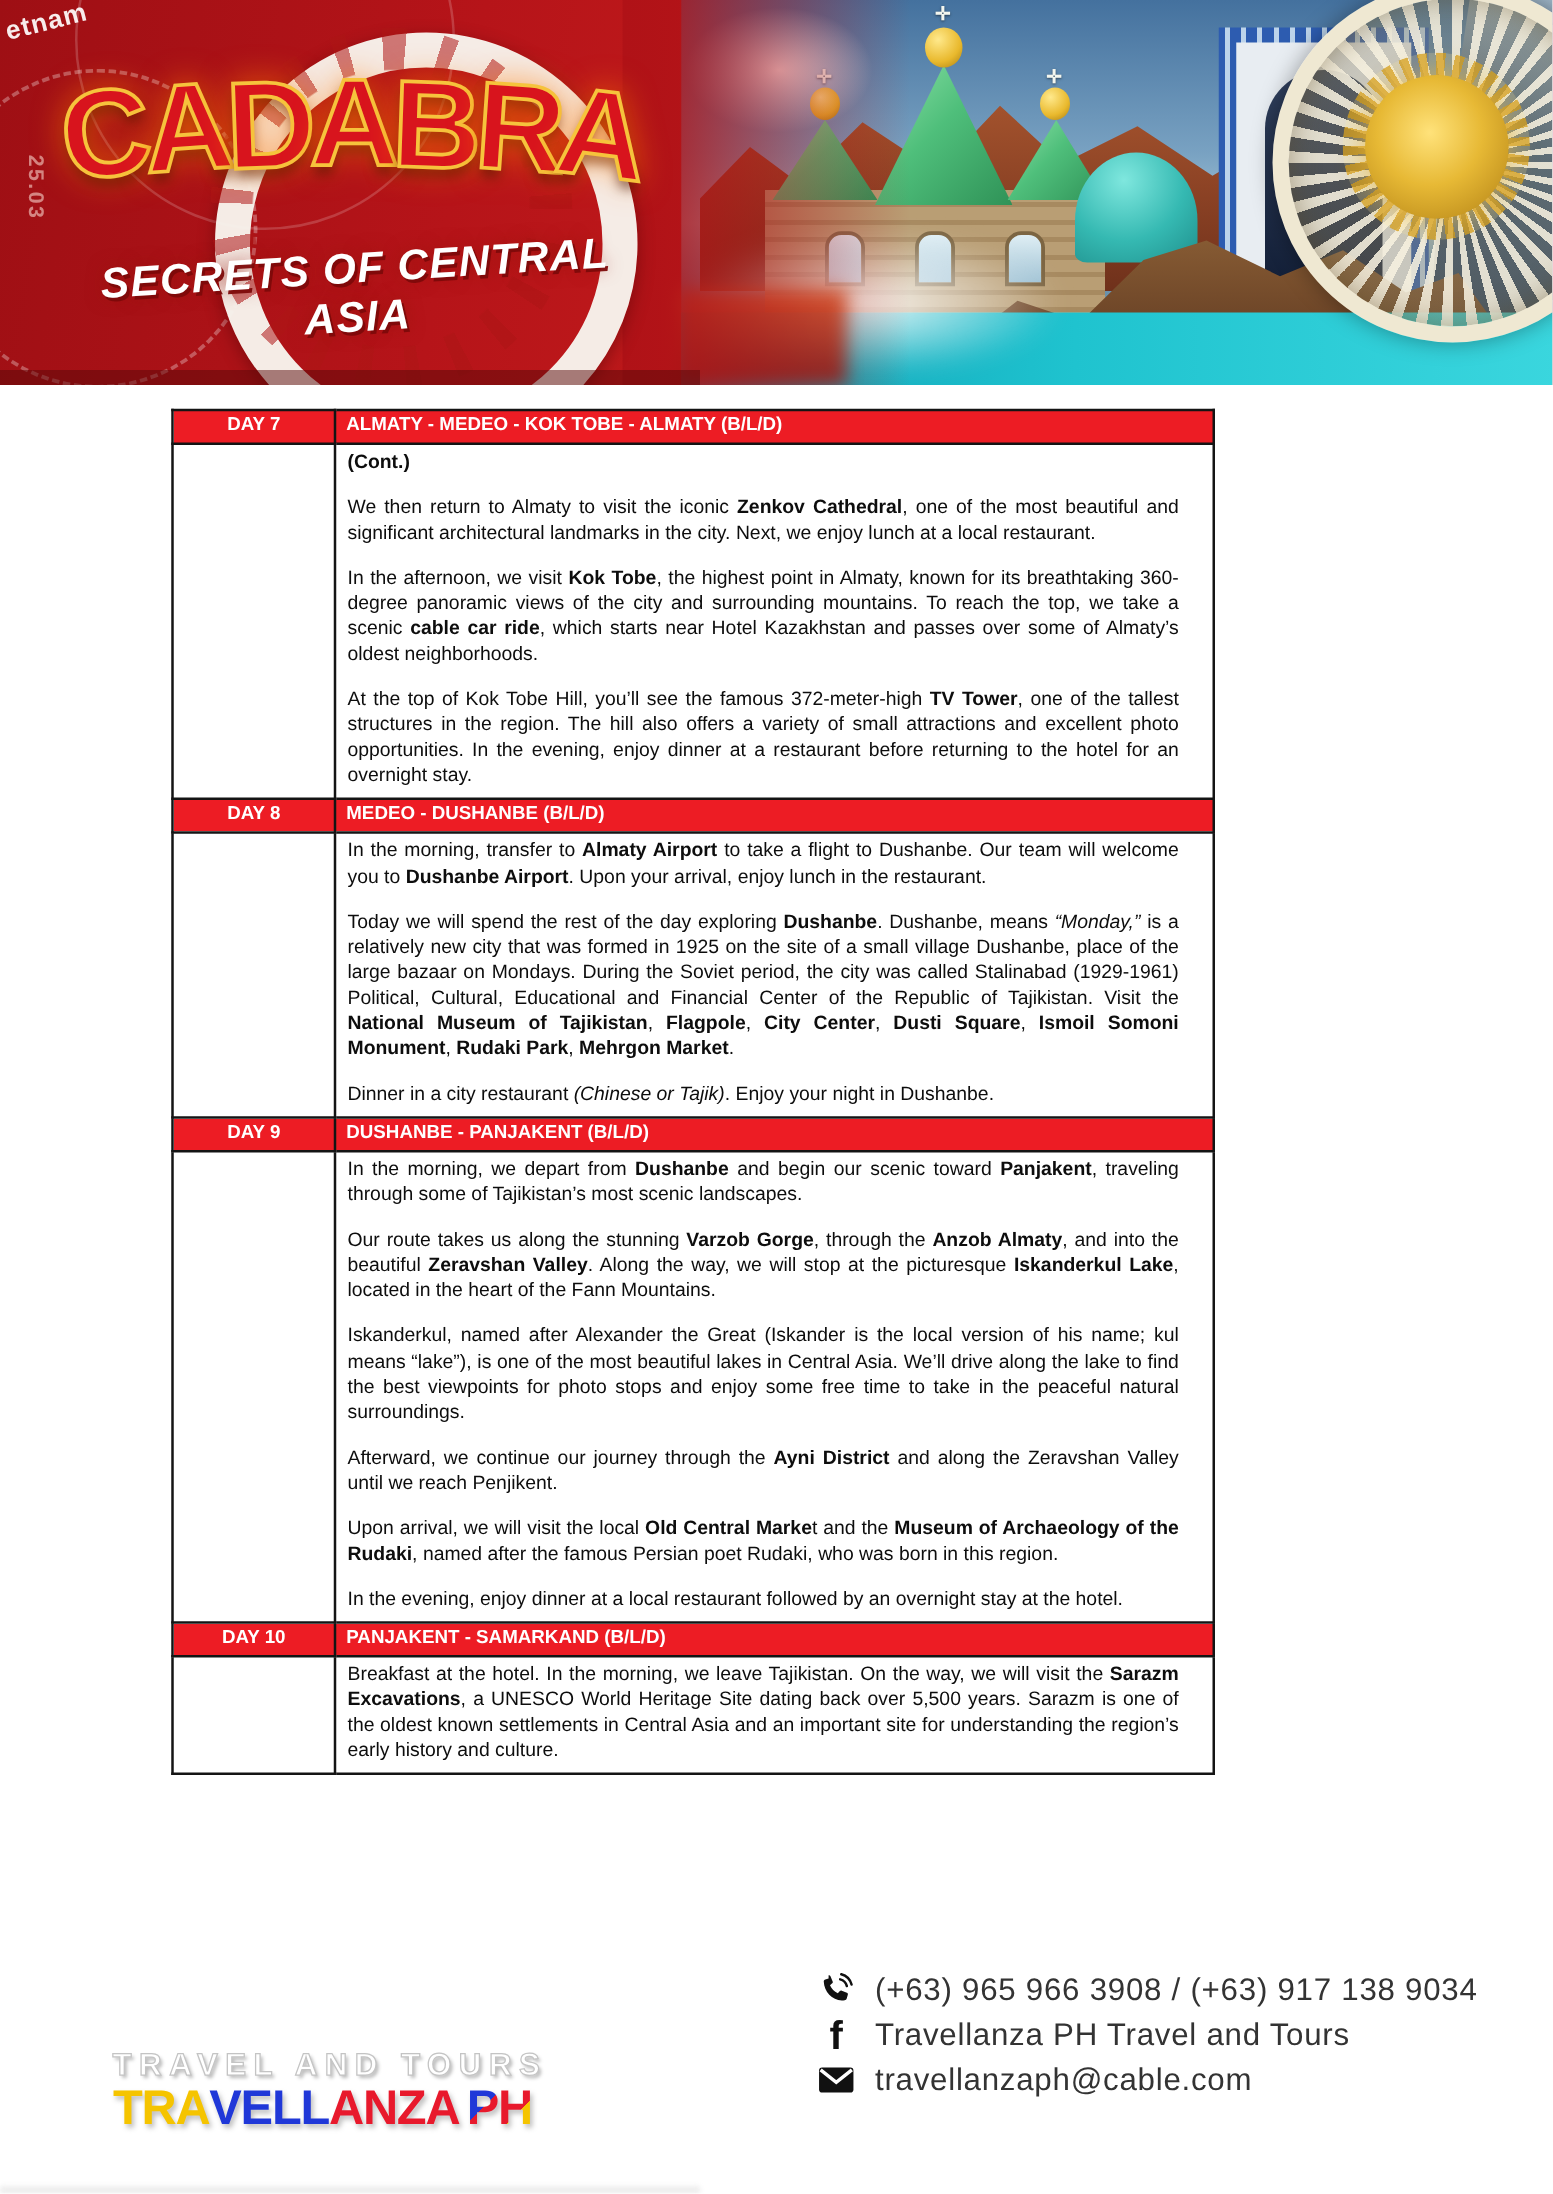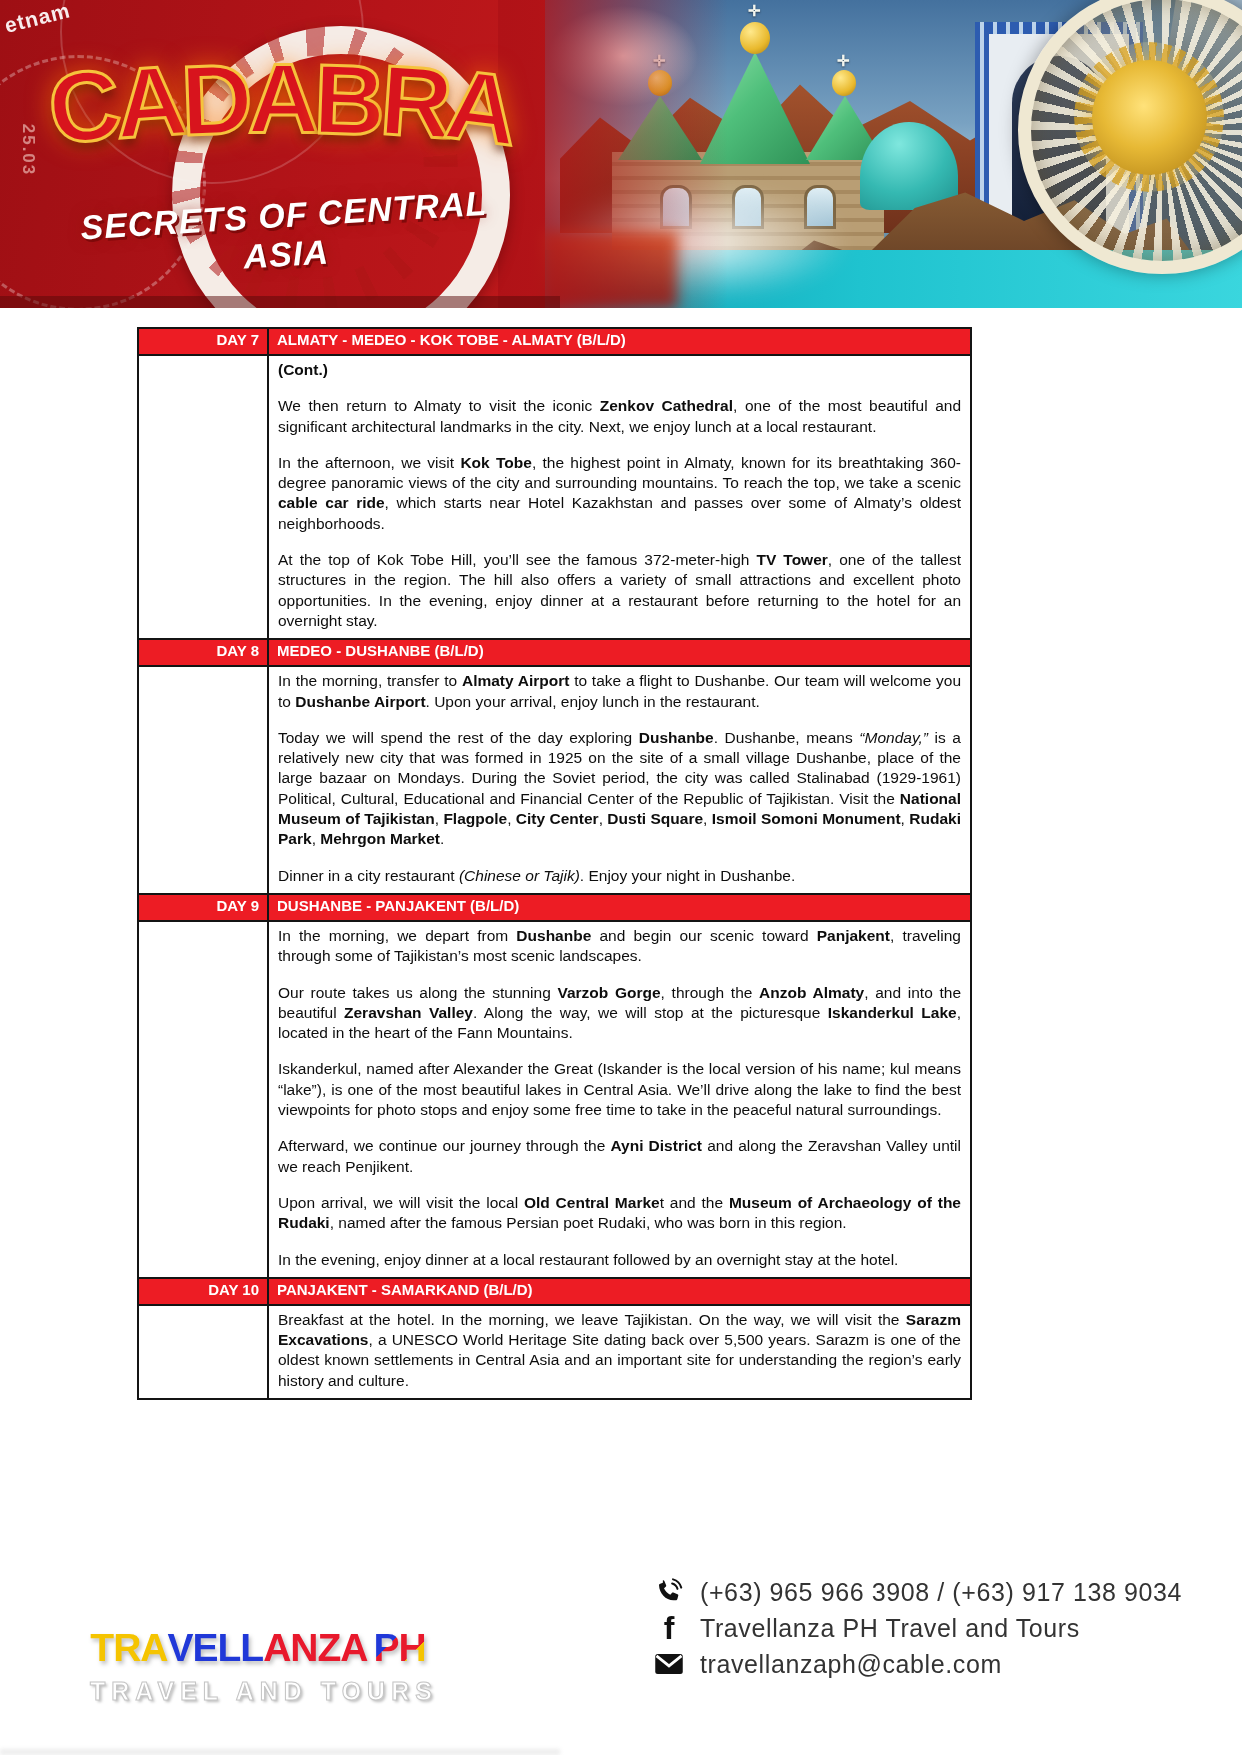--- a/index.html
+++ b/index.html
@@ -100,23 +100,23 @@
         transform:rotate(-3.5deg);
         text-shadow:2px 3px 0 rgba(125,10,10,.95),0 0 14px rgba(150,20,10,.7);}
   .banner-bottom-strip{left:0;bottom:0;width:560px;height:12px;background:rgba(88,8,8,.5);}
 
   
   #itinerary{position:absolute;left:137px;top:327px;width:835px;border-collapse:collapse;
         table-layout:fixed;font-size:15.5px;color:#0d0d0d;}
   #itinerary td{border:2px solid #141414;vertical-align:top;}
   #itinerary tr.hdr td{background:#ED1C24;color:#fff;font-weight:700;font-size:15px;
         padding:2px 8px;height:21px;white-space:nowrap;overflow:hidden;}
-  #itinerary td.lbl{text-align:right;padding:2px 0;}
+  #itinerary td.lbl{text-align:center;padding:2px 0;}
   #itinerary td.lbl-empty{background:#fff;}
-  #itinerary td.content{padding:4px 9px 5px 9px;text-align:justify;line-height:1.31;}
+  #itinerary td.content{padding:4px 27px 5px 9px;text-align:justify;line-height:1.31;}
   #itinerary td.content p{margin:0 0 16px 0;}
   #itinerary td.content p:last-child{margin-bottom:2px;}
   #itinerary b{font-weight:700;}
   #itinerary i{}
 
   
   #logo-block{position:absolute;left:90px;top:1628px;width:336px;text-align:center;}
   #logo-word{font-size:39px;font-weight:700;letter-spacing:-1px;line-height:1;
         filter:drop-shadow(2px 3px 2px rgba(0,0,0,.25));white-space:nowrap;}
   #logo-word span{display:inline-block;}
@@ -237,24 +237,24 @@
         <tr class="bodyrow">
           <td class="lbl-empty"></td>
           <td class="content">
             <p><span>Breakfast at the hotel. In the morning, we leave Tajikistan. On the way, we will visit the </span><b>Sarazm Excavations</b><span>, a UNESCO World Heritage Site dating back over 5,500 years. Sarazm is one of the oldest known settlements in Central Asia and an important site for understanding the region’s early history and culture.</span></p>
           </td>
         </tr>
       </tbody>
   </table>
 
   <div id="logo-block">
+    <div id="logo-tagline">TRAVEL AND TOURS</div>
     <div id="logo-word">
       <span class="lg-tra">TRA</span><span class="lg-vell">VELL</span><span class="lg-anza">ANZA</span><span class="lg-ph">PH</span>
     </div>
-    <div id="logo-tagline">TRAVEL AND TOURS</div>
   </div>
 
   <div id="contacts">
     <div class="contact-row">
       <span class="cicon">
         <svg viewBox="0 0 24 24" width="30" height="30">
           <path fill="#111" d="M7.1 2.6c.5-.2 1 .1 1.2.6l1.4 3.3c.2.4.1.9-.3 1.2L8 9c1 2.4 2.7 4.1 5 5.1l1.3-1.4c.3-.4.8-.5 1.2-.3l3.3 1.4c.5.2.8.7.6 1.2l-.7 2.5c-.2.6-.7 1-1.3 1C10.3 19.7 4.3 13.7 4 6.6c0-.6.4-1.2 1-1.3l2.1-.7z"></path>
           <path fill="none" stroke="#111" stroke-width="1.6" stroke-linecap="round" d="M14.5 5.2a6 6 0 0 1 4.3 4.3"></path>
           <path fill="none" stroke="#111" stroke-width="1.6" stroke-linecap="round" d="M15.2 1.9a9.3 9.3 0 0 1 6.6 6.6"></path>
         </svg>

